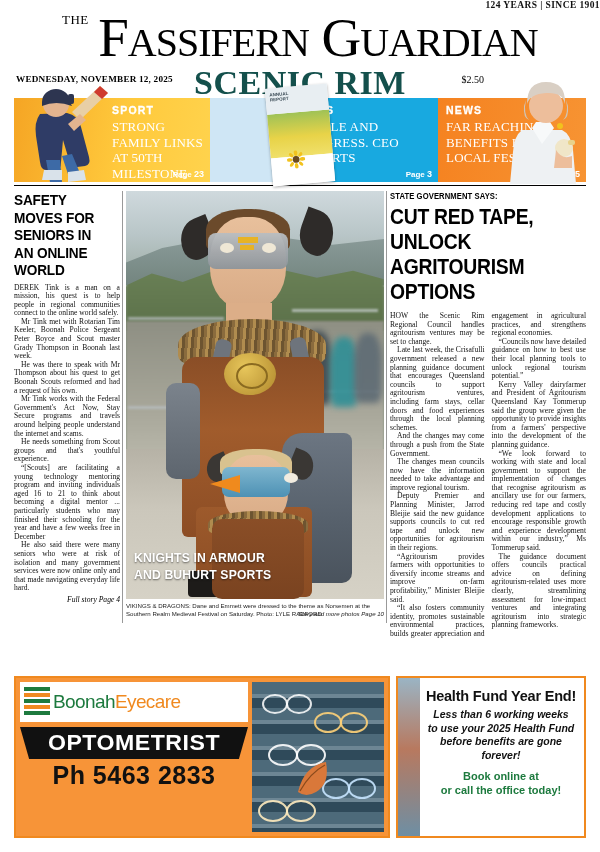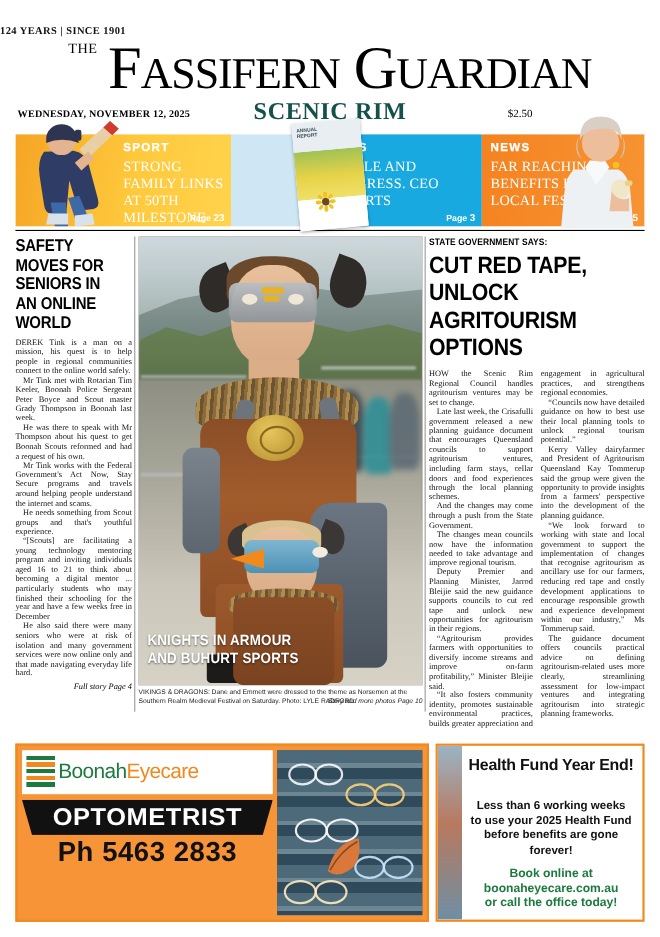--- a/index.html
+++ b/index.html
@@ -1,33 +1,33 @@
 <!DOCTYPE html>
 <html><head>
 <meta charset="utf-8">
 <style>
   html,body{margin:0;padding:0;background:#ffffff;}
   body{width:600px;height:852px;overflow:hidden;font-family:"Liberation Serif",serif;color:#000;}
   .page{position:relative;width:600px;height:852px;background:#fff;}
 
   
-  .kicker{text-align:left;font-family:"Liberation Serif",serif;font-weight:bold;
-          font-size:9.5px;letter-spacing:.4px;padding-top:24px;color:#111;}
+  .kicker{text-align:right;font-family:"Liberation Serif",serif;font-weight:bold;
+          font-size:9.5px;letter-spacing:.4px;color:#111;}
   .masthead{position:relative;text-align:center;margin-top:-2px;height:60px;padding-left:36px;}
   .mh-text{font-family:"Liberation Serif",serif;font-weight:normal;font-size:55px;
            letter-spacing:-1px;line-height:60px;color:#000;white-space:nowrap;}
   .mh-text .sc{font-size:40px;}
   .mh-the{position:absolute;left:62px;top:4px;font-size:13px;letter-spacing:.5px;
           font-family:"Liberation Serif",serif;color:#000;}
 
   .meta-row{position:relative;height:26px;}
   .date{position:absolute;left:16px;top:6px;font-size:9.2px;font-weight:bold;
         letter-spacing:.2px;font-family:"Liberation Serif",serif;}
   .scenic{position:absolute;left:0;right:0;top:-4px;text-align:center;
-          font-family:"Liberation Serif",serif;font-weight:bold;font-size:22px;
+          font-family:"Liberation Serif",serif;font-weight:bold;font-size:34px;
           letter-spacing:.5px;color:#14504c;}
   .price{position:absolute;right:116px;top:6px;font-size:10px;font-family:"Liberation Serif",serif;}
 
   
   .teaser-wrap{position:relative;margin:4px 14px 0 14px;height:84px;}
   .teaser-strip{position:absolute;left:0;top:0;right:0;height:84px;display:flex;overflow:hidden;}
   .t-cell{position:relative;height:84px;overflow:hidden;}
   .t-sport{flex:0 0 196px;background:linear-gradient(100deg,#f5a524 0%,#ffc93c 55%,#ffd34d 100%);}
   .t-img{flex:0 0 80px;background:#cfe6f5;}
   .t-news1{flex:0 0 148px;background:#18a9e0;}
@@ -192,22 +192,22 @@
   .ad-photo{position:absolute;right:4px;top:4px;bottom:4px;width:132px;overflow:hidden;background:#3a5a6e;}
   .glasses-bg{position:absolute;inset:0;background:
       repeating-linear-gradient(180deg,#4d6a7a 0 12px,#6d8694 12px 16px,#2f4a5a 16px 26px);}
   .gl{position:absolute;border-radius:50%;border:2.4px solid rgba(255,255,255,.85);}
   .ad-right{position:relative;flex:1 1 auto;border:2px solid #f0891f;background:#fff;overflow:hidden;}
   .ar-photo{position:absolute;left:0;top:0;bottom:0;width:22px;
             background:linear-gradient(180deg,#9ab4c4 0%,#b8795f 45%,#6e8fa4 100%);}
   .ar-body{position:absolute;left:24px;right:4px;top:4px;bottom:4px;text-align:center;}
   .ar-h{font-family:"Liberation Sans",sans-serif;font-weight:bold;font-size:14.5px;
         color:#111;margin-top:6px;letter-spacing:-.2px;}
-  .ar-sub{font-family:"Liberation Sans",sans-serif;font-weight:bold;
-          font-size:10.5px;line-height:13.5px;color:#111;margin-top:22px;}
+  .ar-sub{font-family:"Liberation Sans",sans-serif;font-style:italic;font-weight:bold;
+          font-size:10.5px;line-height:13.5px;color:#111;margin-top:4px;}
   .ar-cta{font-family:"Liberation Sans",sans-serif;font-weight:bold;font-size:11px;
           line-height:13.5px;color:#1d7a3e;margin-top:8px;}
 </style>
 </head>
 <body>
 
 <div class="page">
 
   <div class="kicker">124 YEARS | SINCE 1901</div>
 
@@ -436,20 +436,19 @@
       <div class="ar-photo"></div>
       <div class="ar-body">
         <div class="ar-h">Health Fund Year End!</div>
         <div class="ar-sub">
           <div>Less than 6 working weeks</div>
           <div>to use your 2025 Health Fund</div>
           <div>before benefits are gone forever!</div>
         </div>
         <div class="ar-cta">
           <div>Book online at</div>
-          <div>boonaheyecare.com.au</div>
           <div>or call the office today!</div>
         </div>
       </div>
     </div>
   </div>
 
 </div>
 
 </body></html>

